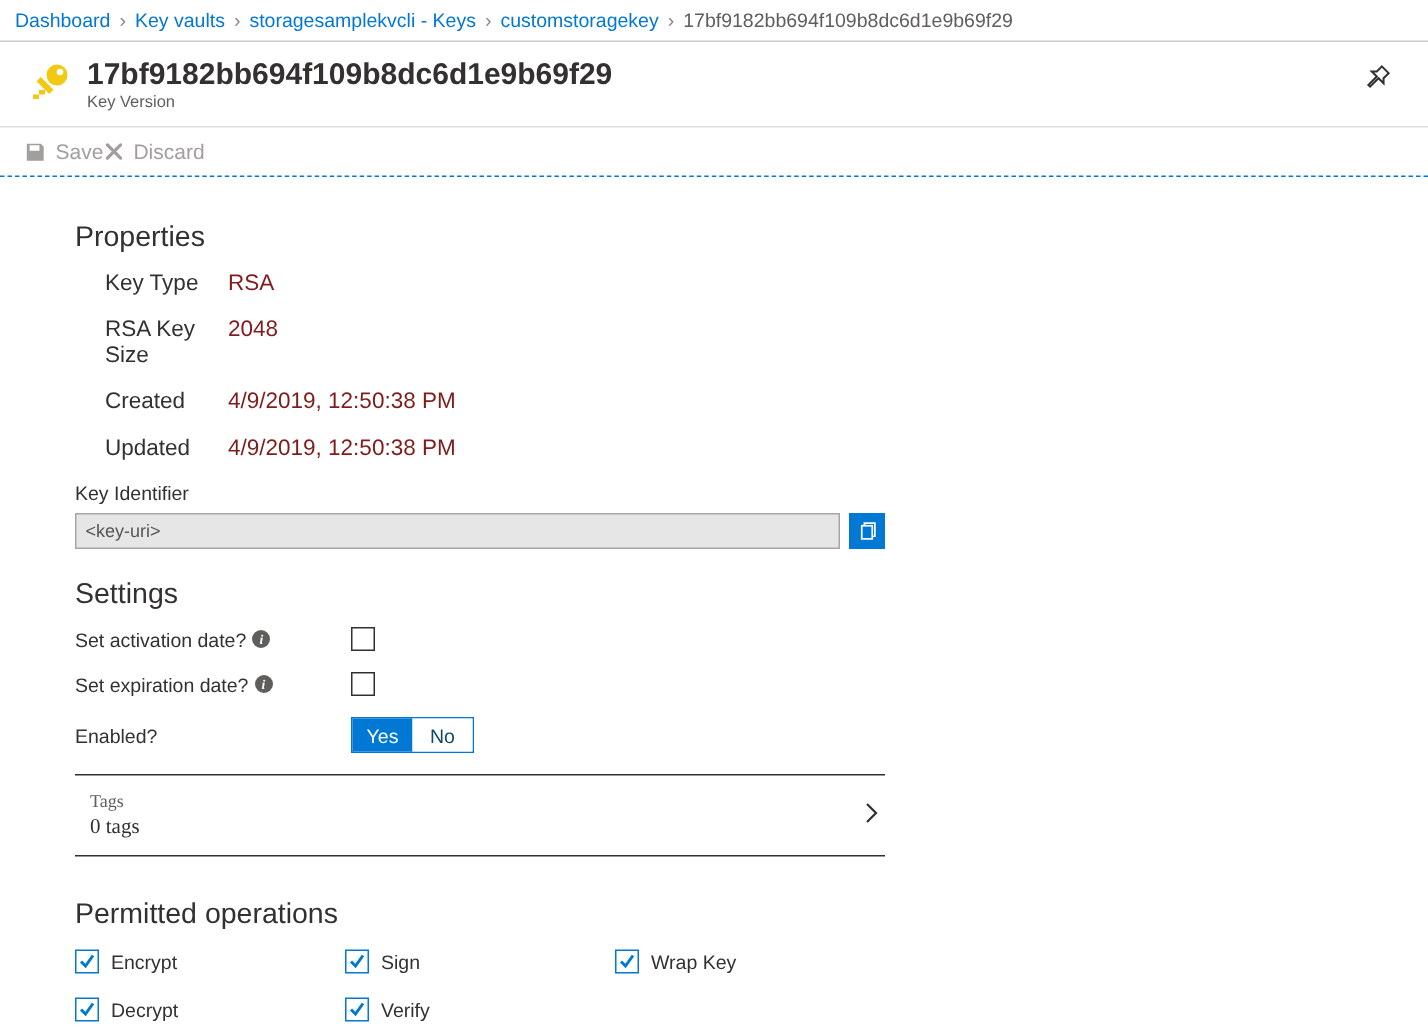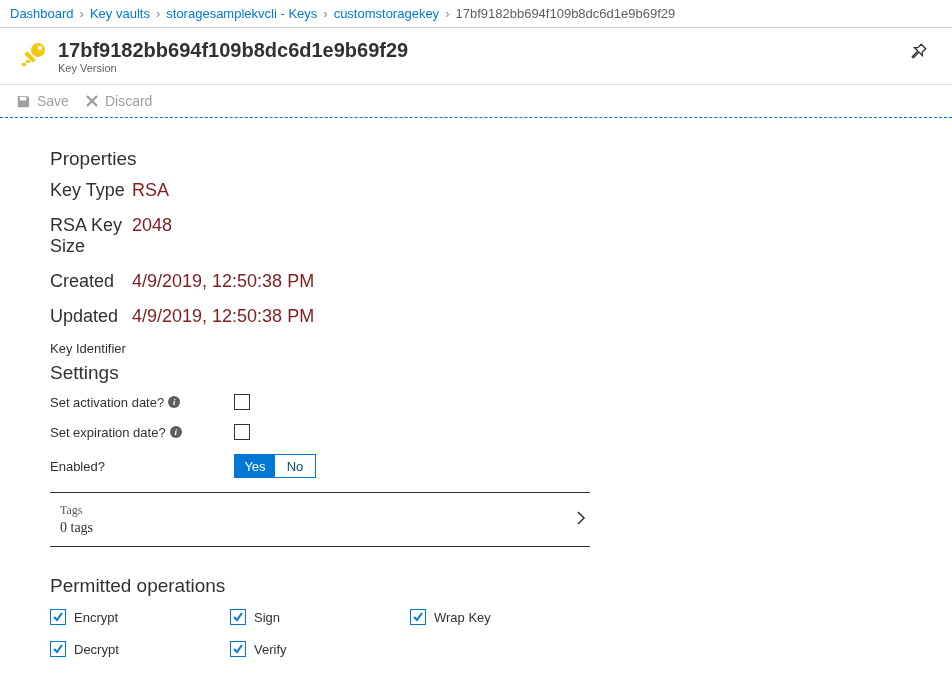--- a/index.html
+++ b/index.html
@@ -10,29 +10,29 @@
   .breadcrumb .chev { color: #888; margin: 0 2px; }
   .breadcrumb .current { color: #605e5c; }
   
   .header { padding: 10px 18px 10px 18px; border-bottom: 1px solid #e1dfdd; display: flex; align-items: flex-start; }
   .header .key-icon { width: 32px; height: 32px; margin-right: 8px; margin-top: 2px; }
   .header .titles { flex: 1; }
   .header h1 { font-size: 20px; font-weight: 600; line-height: 1.2; }
   .header .sub { font-size: 11px; color: #605e5c; margin-top: 0px; }
   .header .pin { color: #323130; cursor: pointer; margin-top: 4px; margin-right: 6px; }
   
-  .toolbar { padding: 8px 16px; border-bottom: 1px dashed #0078d4; display: flex; gap: 16px; align-items: flex-end; }
+  .toolbar { padding: 8px 16px; border-bottom: 1px dashed #0078d4; display: flex; gap: 0; align-items: flex-end; }
   .toolbar .btn { display: inline-flex; align-items: center; gap: 6px; color: #a19f9d; cursor: default; font-size: 14px; }
   .toolbar .btn svg { fill: #a19f9d; }
   
   .content { padding: 30px 50px; }
   
   .section-title { font-size: 19px; font-weight: 400; margin-bottom: 10px; }
   
-  .prop-row { display: flex; margin-bottom: 14px; font-size: 18px; }
+  .prop-row { display: flex; margin-bottom: 14px; font-size: 15px; margin-left: 20px; }
   .prop-row .label { width: 82px; color: #323130; }
   .prop-row .value { color: #7f1d1d; }
   
   .field-label { font-size: 13px; margin-bottom: 6px; margin-top: 10px; }
   
   .uri-row { display: flex; align-items: center; gap: 6px; margin-bottom: 20px; }
   .uri-row input { flex: 0 0 510px; height: 24px; padding: 2px 6px; border: 1px solid #a6a6a6; background: #e6e6e6; font-size: 12px; color: #555; }
   .copy-btn { width: 24px; height: 24px; background: #0078d4; display: inline-flex; align-items: center; justify-content: center; cursor: pointer; }
   .copy-btn svg { fill: #fff; }
   
@@ -119,20 +119,29 @@
   <div class="prop-row">
     <div class="label">Created</div>
     <div class="value">4/9/2019, 12:50:38 PM</div>
   </div>
   <div class="prop-row">
     <div class="label">Updated</div>
     <div class="value">4/9/2019, 12:50:38 PM</div>
   </div>
 
   <div class="field-label">Key Identifier</div>
+  <div class="uri-row">
+    <input type="text" readonly="" value="&lt;key-uri&gt;" style="">
+    <div class="copy-btn">
+      <svg width="14" height="14" viewBox="0 0 16 16">
+          <rect x="4" y="4" width="8" height="10" fill="none" stroke="#fff" stroke-width="1.3"></rect>
+          <path d="M6 4V2h8v10h-2" fill="none" stroke="#fff" stroke-width="1.3"></path>
+        </svg>
+    </div>
+  </div>
 
   <div class="section-title">Settings</div>
 
   <div class="settings-row">
     <div class="slabel">
       <span>Set activation date?</span>
       <span class="info-icon">i</span>
     </div>
     <div class="chk-empty"></div>
   </div>

